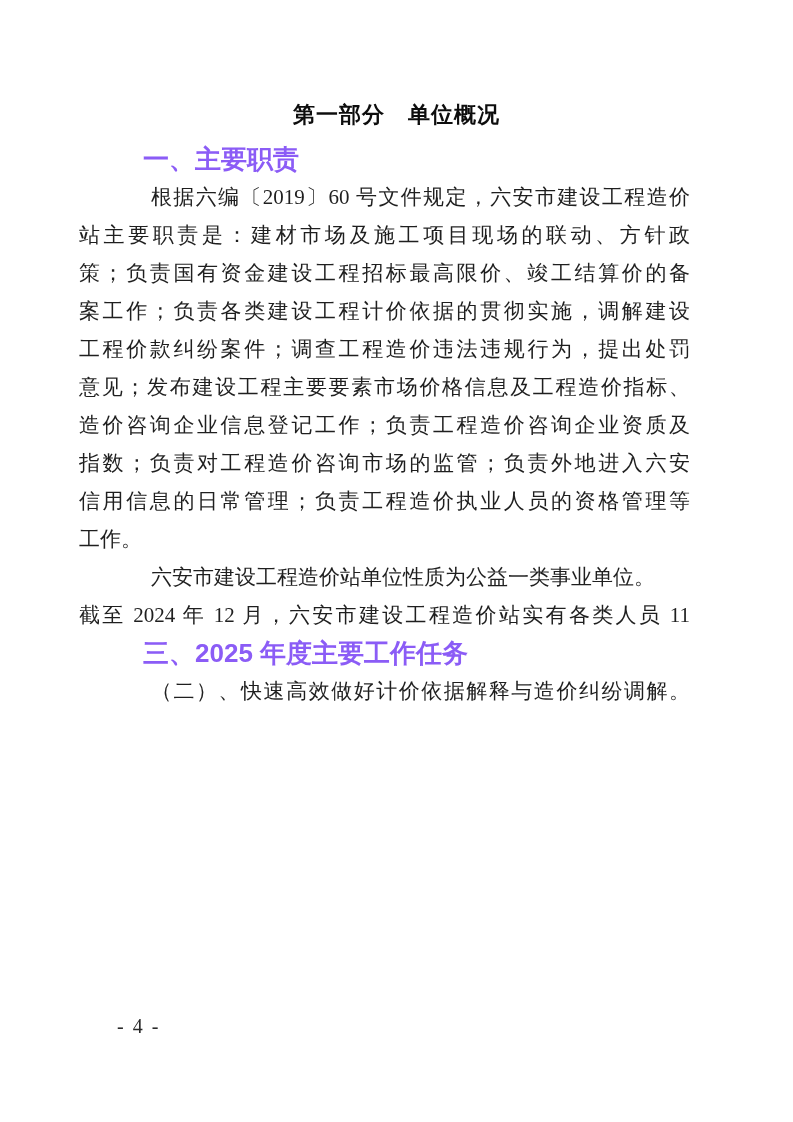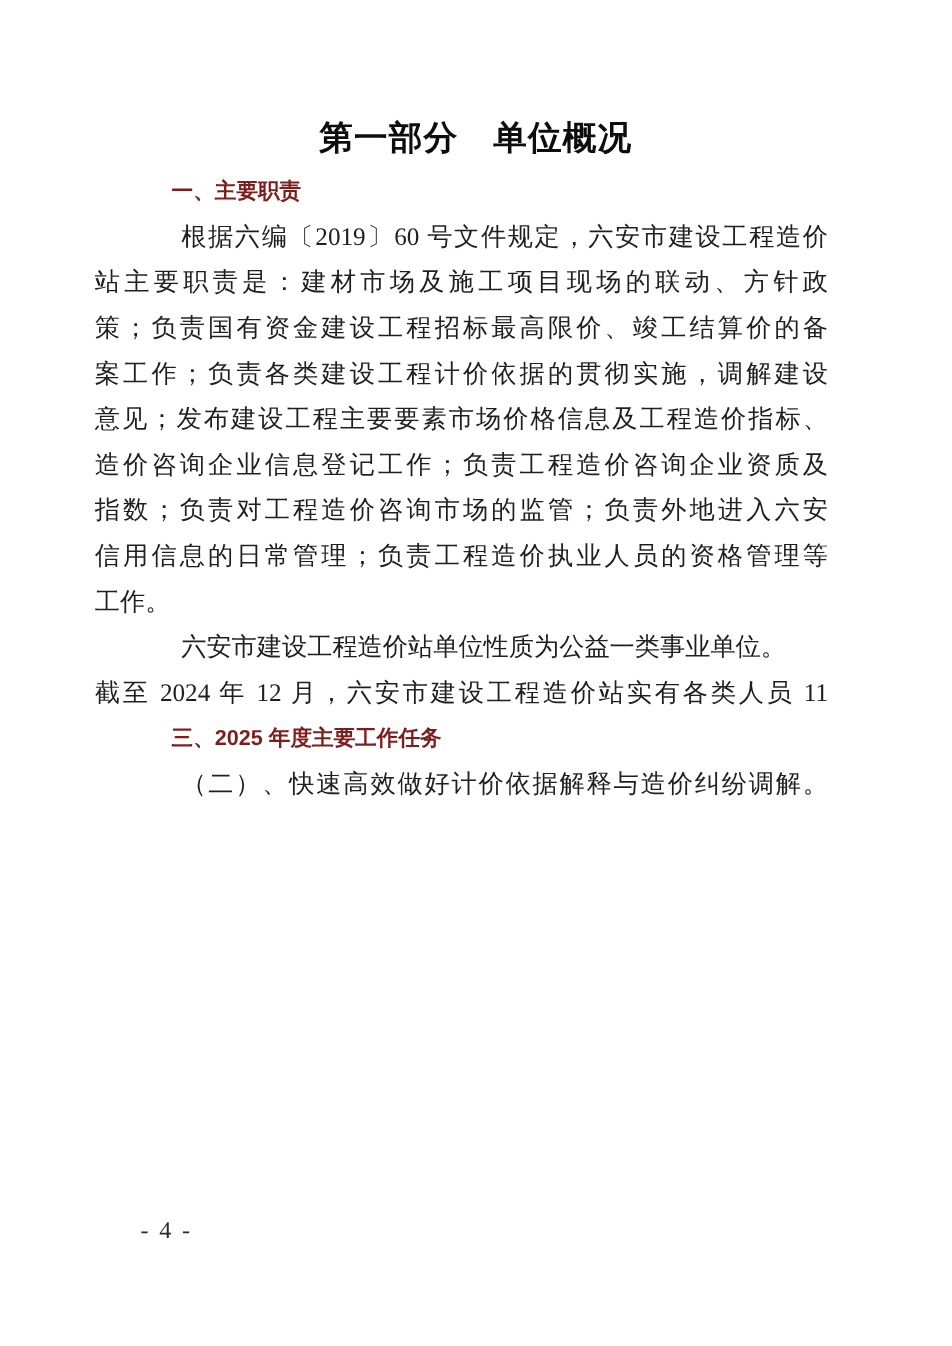--- a/index.html
+++ b/index.html
@@ -15,38 +15,38 @@
     overflow: hidden;
     font-family: "Liberation Serif", "DejaVu Serif", serif;
   }
   .doc-title {
     position: absolute;
     top: 97px;
     left: 0;
     width: 793px;
     text-align: center;
     font-family: "Liberation Sans", "DejaVu Sans", sans-serif;
-    font-size: 28px;
+    font-size: 22px;
     line-height: 36px;
     font-weight: 700;
     color: #0d0d0d;
     letter-spacing: 1px;
   }
   .content {
     position: absolute;
     top: 140px;
     left: 79px;
     width: 611px;
   }
   .heading {
     font-family: "Liberation Sans", "DejaVu Sans", sans-serif;
-    font-size: 18px;
+    font-size: 26px;
     line-height: 38px;
     font-weight: 700;
-    color: #7f1d1d;
+    color: #8b5cf6;
     padding-left: 64px;
   }
   .line {
     font-size: 21px;
     line-height: 38px;
     color: #1f1f1f;
     text-align: justify;
     text-align-last: left;
   }
   .line.jl {
@@ -73,20 +73,21 @@
 <div class="page">
   <div class="doc-title">第一部分　单位概况</div>
 
   <div class="content" id="doc-body">
       <div class="heading">一、主要职责</div>
       <div class="paragraph">
         <div class="line jl indent">根据六编〔2019〕60 号文件规定，六安市建设工程造价</div>
         <div class="line jl">站主要职责是：建材市场及施工项目现场的联动、方针政</div>
         <div class="line jl">策；负责国有资金建设工程招标最高限价、竣工结算价的备</div>
         <div class="line jl">案工作；负责各类建设工程计价依据的贯彻实施，调解建设</div>
+        <div class="line jl">工程价款纠纷案件；调查工程造价违法违规行为，提出处罚</div>
         <div class="line jl">意见；发布建设工程主要要素市场价格信息及工程造价指标、</div>
         <div class="line jl">造价咨询企业信息登记工作；负责工程造价咨询企业资质及</div>
         <div class="line jl">指数；负责对工程造价咨询市场的监管；负责外地进入六安</div>
         <div class="line jl">信用信息的日常管理；负责工程造价执业人员的资格管理等</div>
         <div class="line">工作。</div>
       </div>
       <div class="paragraph">
         <div class="line indent">六安市建设工程造价站单位性质为公益一类事业单位。</div>
         <div class="line jl">截至 2024 年 12 月，六安市建设工程造价站实有各类人员 11</div>
       </div>

